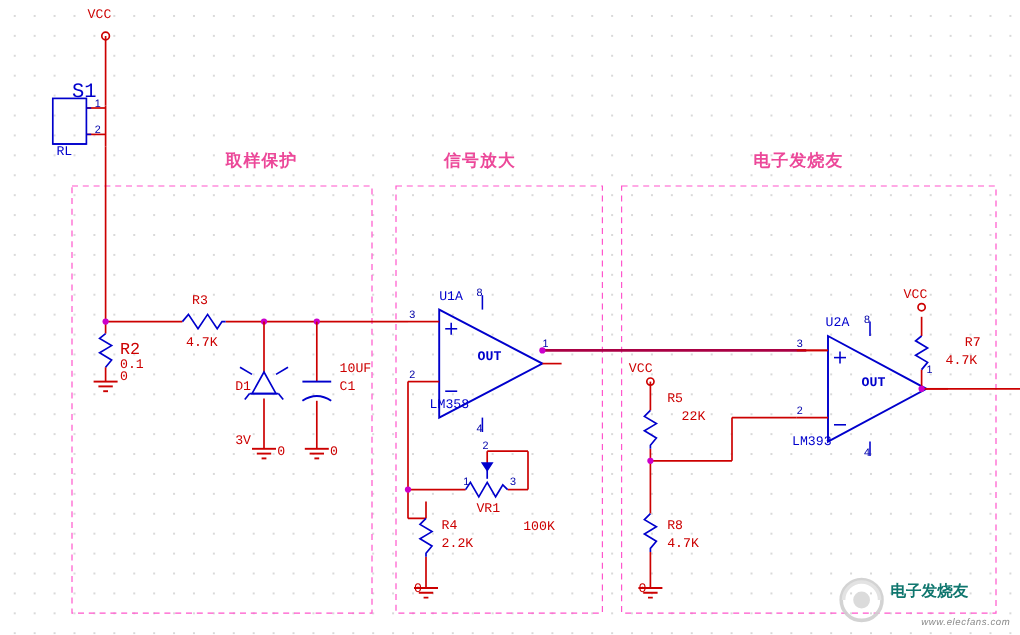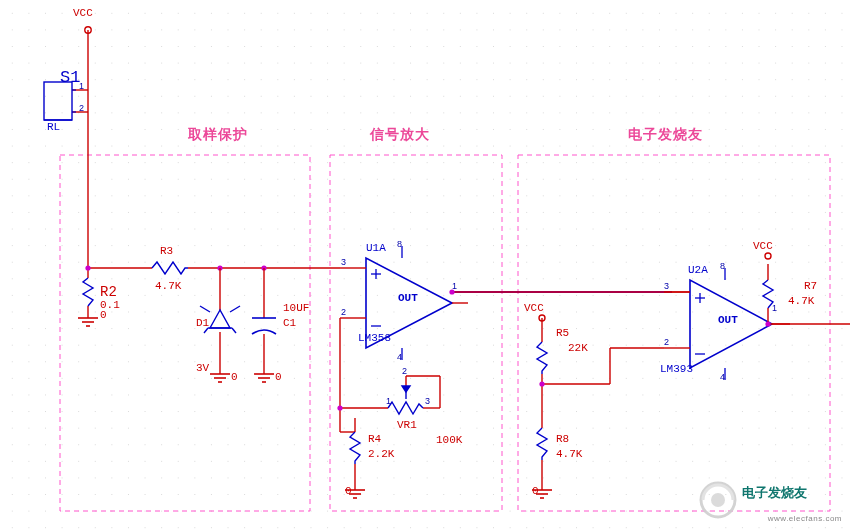--- a/index.html
+++ b/index.html
@@ -49,20 +49,21 @@
     font-size: 9px;
     color: #0000aa;
   }
   .wm-text {
     position: absolute;
     right: 8px;
     bottom: 6px;
     font-size: 8px;
     color: #888;
     letter-spacing: 0.5px;
+    font-style: italic;
   }
 </style>
 </head>
 <body>
 
 <div id="canvas">
   <div id="grid"></div>
 
   <svg id="schematic" width="850" height="529">
 

